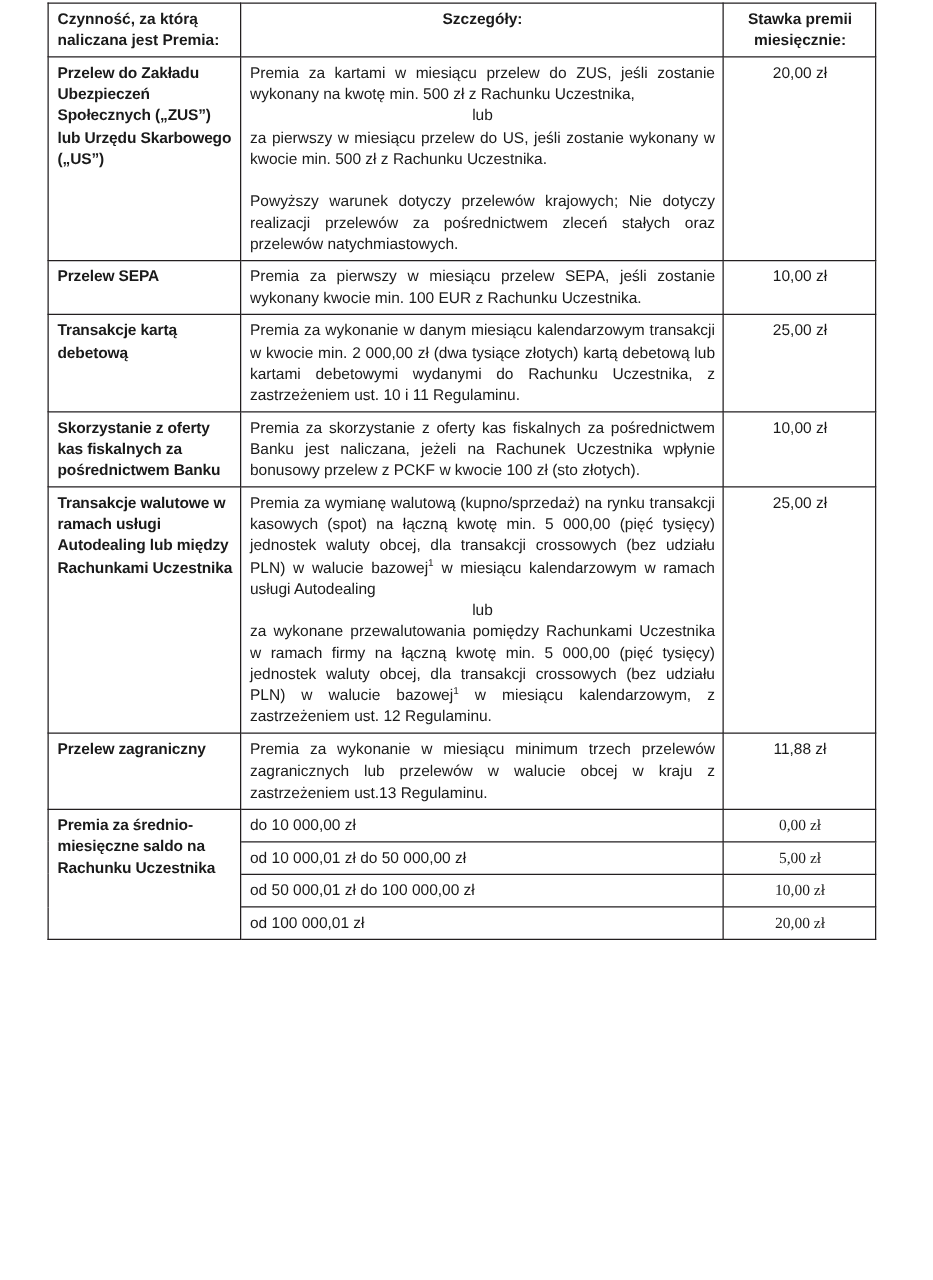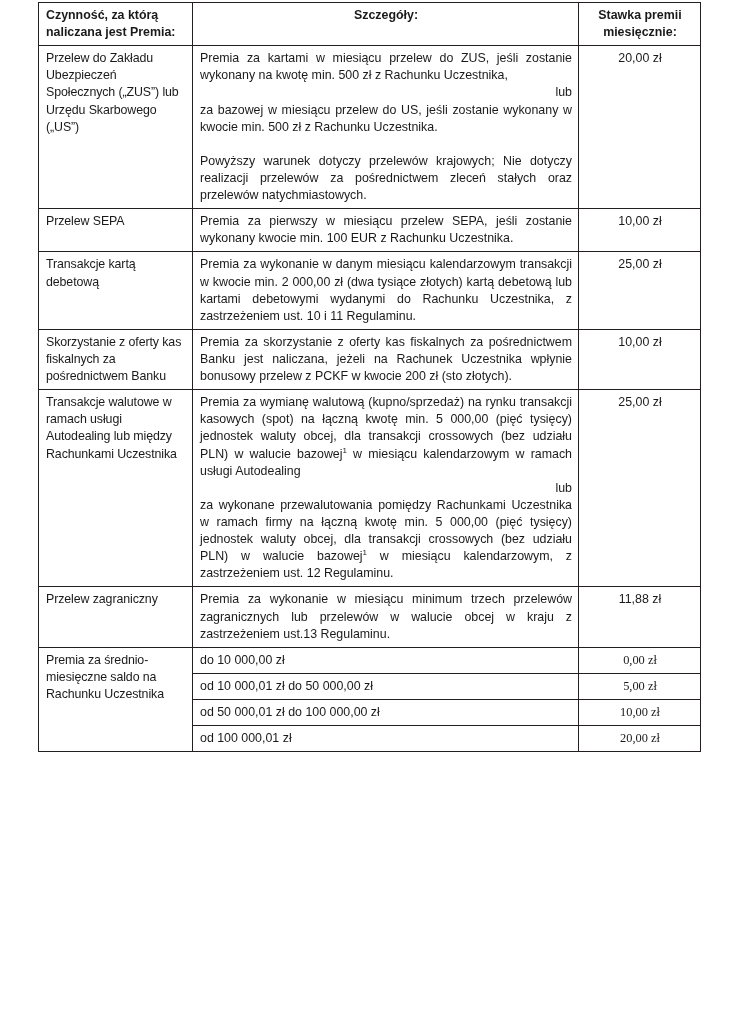--- a/index.html
+++ b/index.html
@@ -44,35 +44,35 @@
     vertical-align: middle;
     padding-top: 7px;
     padding-bottom: 7px;
     font-size: 12.8px;
     line-height: 1.42;
   }
   th.hdr.left {
     text-align: left;
   }
   td.activity {
-    font-weight: normal;
+    font-weight: bold;
     font-size: 12.8px;
     line-height: 1.45;
     letter-spacing: -0.1px;
   }
   td.details {
     text-align: justify;
     text-justify: inter-word;
     hyphens: none;
   }
   td.details p {
     margin: 0;
   }
   td.details p.plain {
-    text-align: right;
+    text-align: center;
   }
   td.rate {
     text-align: center;
     white-space: nowrap;
     font-size: 12.4px;
   }
   td.tier-label {
     text-align: left;
     padding-top: 5px;
     padding-bottom: 5px;
@@ -112,21 +112,21 @@
         <th class="hdr">Stawka premii miesięcznie:</th>
       </tr>
     </thead>
     <tbody>
 
       <tr>
         <td class="activity">Przelew do Zakładu Ubezpieczeń Społecznych („ZUS”) lub Urzędu Skarbowego („US”)</td>
         <td class="details">
           <p><span>Premia za kartami w miesiącu </span><span class="b">przelew do ZUS</span><span>, jeśli zostanie wykonany na kwotę min. 500 zł z Rachunku Uczestnika,</span></p>
           <p class="plain">lub</p>
-          <p><span>za bazowej w miesiącu </span><span class="b">przelew do US</span><span>, jeśli zostanie wykonany w kwocie min. 500 zł z Rachunku Uczestnika.</span></p>
+          <p><span>za pierwszy w miesiącu </span><span class="b">przelew do US</span><span>, jeśli zostanie wykonany w kwocie min. 500 zł z Rachunku Uczestnika.</span></p>
           <p class="plain">&nbsp;</p>
           <p>Powyższy warunek dotyczy przelewów krajowych; Nie dotyczy realizacji przelewów za pośrednictwem zleceń stałych oraz przelewów natychmiastowych.</p>
         </td>
         <td class="rate">20,00 zł</td>
       </tr>
 
       <tr>
         <td class="activity">Przelew SEPA</td>
         <td class="details">
           <p>Premia za pierwszy w miesiącu przelew SEPA, jeśli zostanie wykonany kwocie min. 100 EUR z Rachunku Uczestnika.</p>
@@ -138,21 +138,21 @@
         <td class="activity">Transakcje kartą debetową</td>
         <td class="details">
           <p>Premia za wykonanie w danym miesiącu kalendarzowym transakcji w kwocie min. 2 000,00 zł (dwa tysiące złotych) kartą debetową lub kartami debetowymi wydanymi do Rachunku Uczestnika, z zastrzeżeniem ust. 10 i 11 Regulaminu.</p>
         </td>
         <td class="rate">25,00 zł</td>
       </tr>
 
       <tr>
         <td class="activity">Skorzystanie z oferty kas fiskalnych za pośrednictwem Banku</td>
         <td class="details">
-          <p>Premia za skorzystanie z oferty kas fiskalnych za pośrednictwem Banku jest naliczana, jeżeli na Rachunek Uczestnika wpłynie bonusowy przelew z PCKF w kwocie 200 zł (sto złotych).</p>
+          <p>Premia za skorzystanie z oferty kas fiskalnych za pośrednictwem Banku jest naliczana, jeżeli na Rachunek Uczestnika wpłynie bonusowy przelew z PCKF w kwocie 100 zł (sto złotych).</p>
         </td>
         <td class="rate">10,00 zł</td>
       </tr>
 
       <tr class="clip-row">
         <td class="activity">Transakcje walutowe w ramach usługi Autodealing lub między Rachunkami Uczestnika</td>
         <td class="details">
           <p><span>Premia za wymianę walutową (kupno/sprzedaż) na rynku transakcji kasowych (spot) na łączną kwotę min. 5 000,00 (pięć tysięcy) jednostek waluty obcej, dla transakcji crossowych (bez udziału PLN) w walucie bazowej</span><sup>1</sup><span> w miesiącu kalendarzowym w ramach usługi Autodealing</span></p>
           <p class="plain">lub</p>
           <p><span>za wykonane przewalutowania pomiędzy Rachunkami Uczestnika w ramach firmy na łączną kwotę min. 5 000,00 (pięć tysięcy) jednostek waluty obcej, dla transakcji crossowych (bez udziału PLN) w walucie bazowej</span><sup>1</sup><span> w miesiącu kalendarzowym, z zastrzeżeniem ust. 12 Regulaminu.</span></p>

